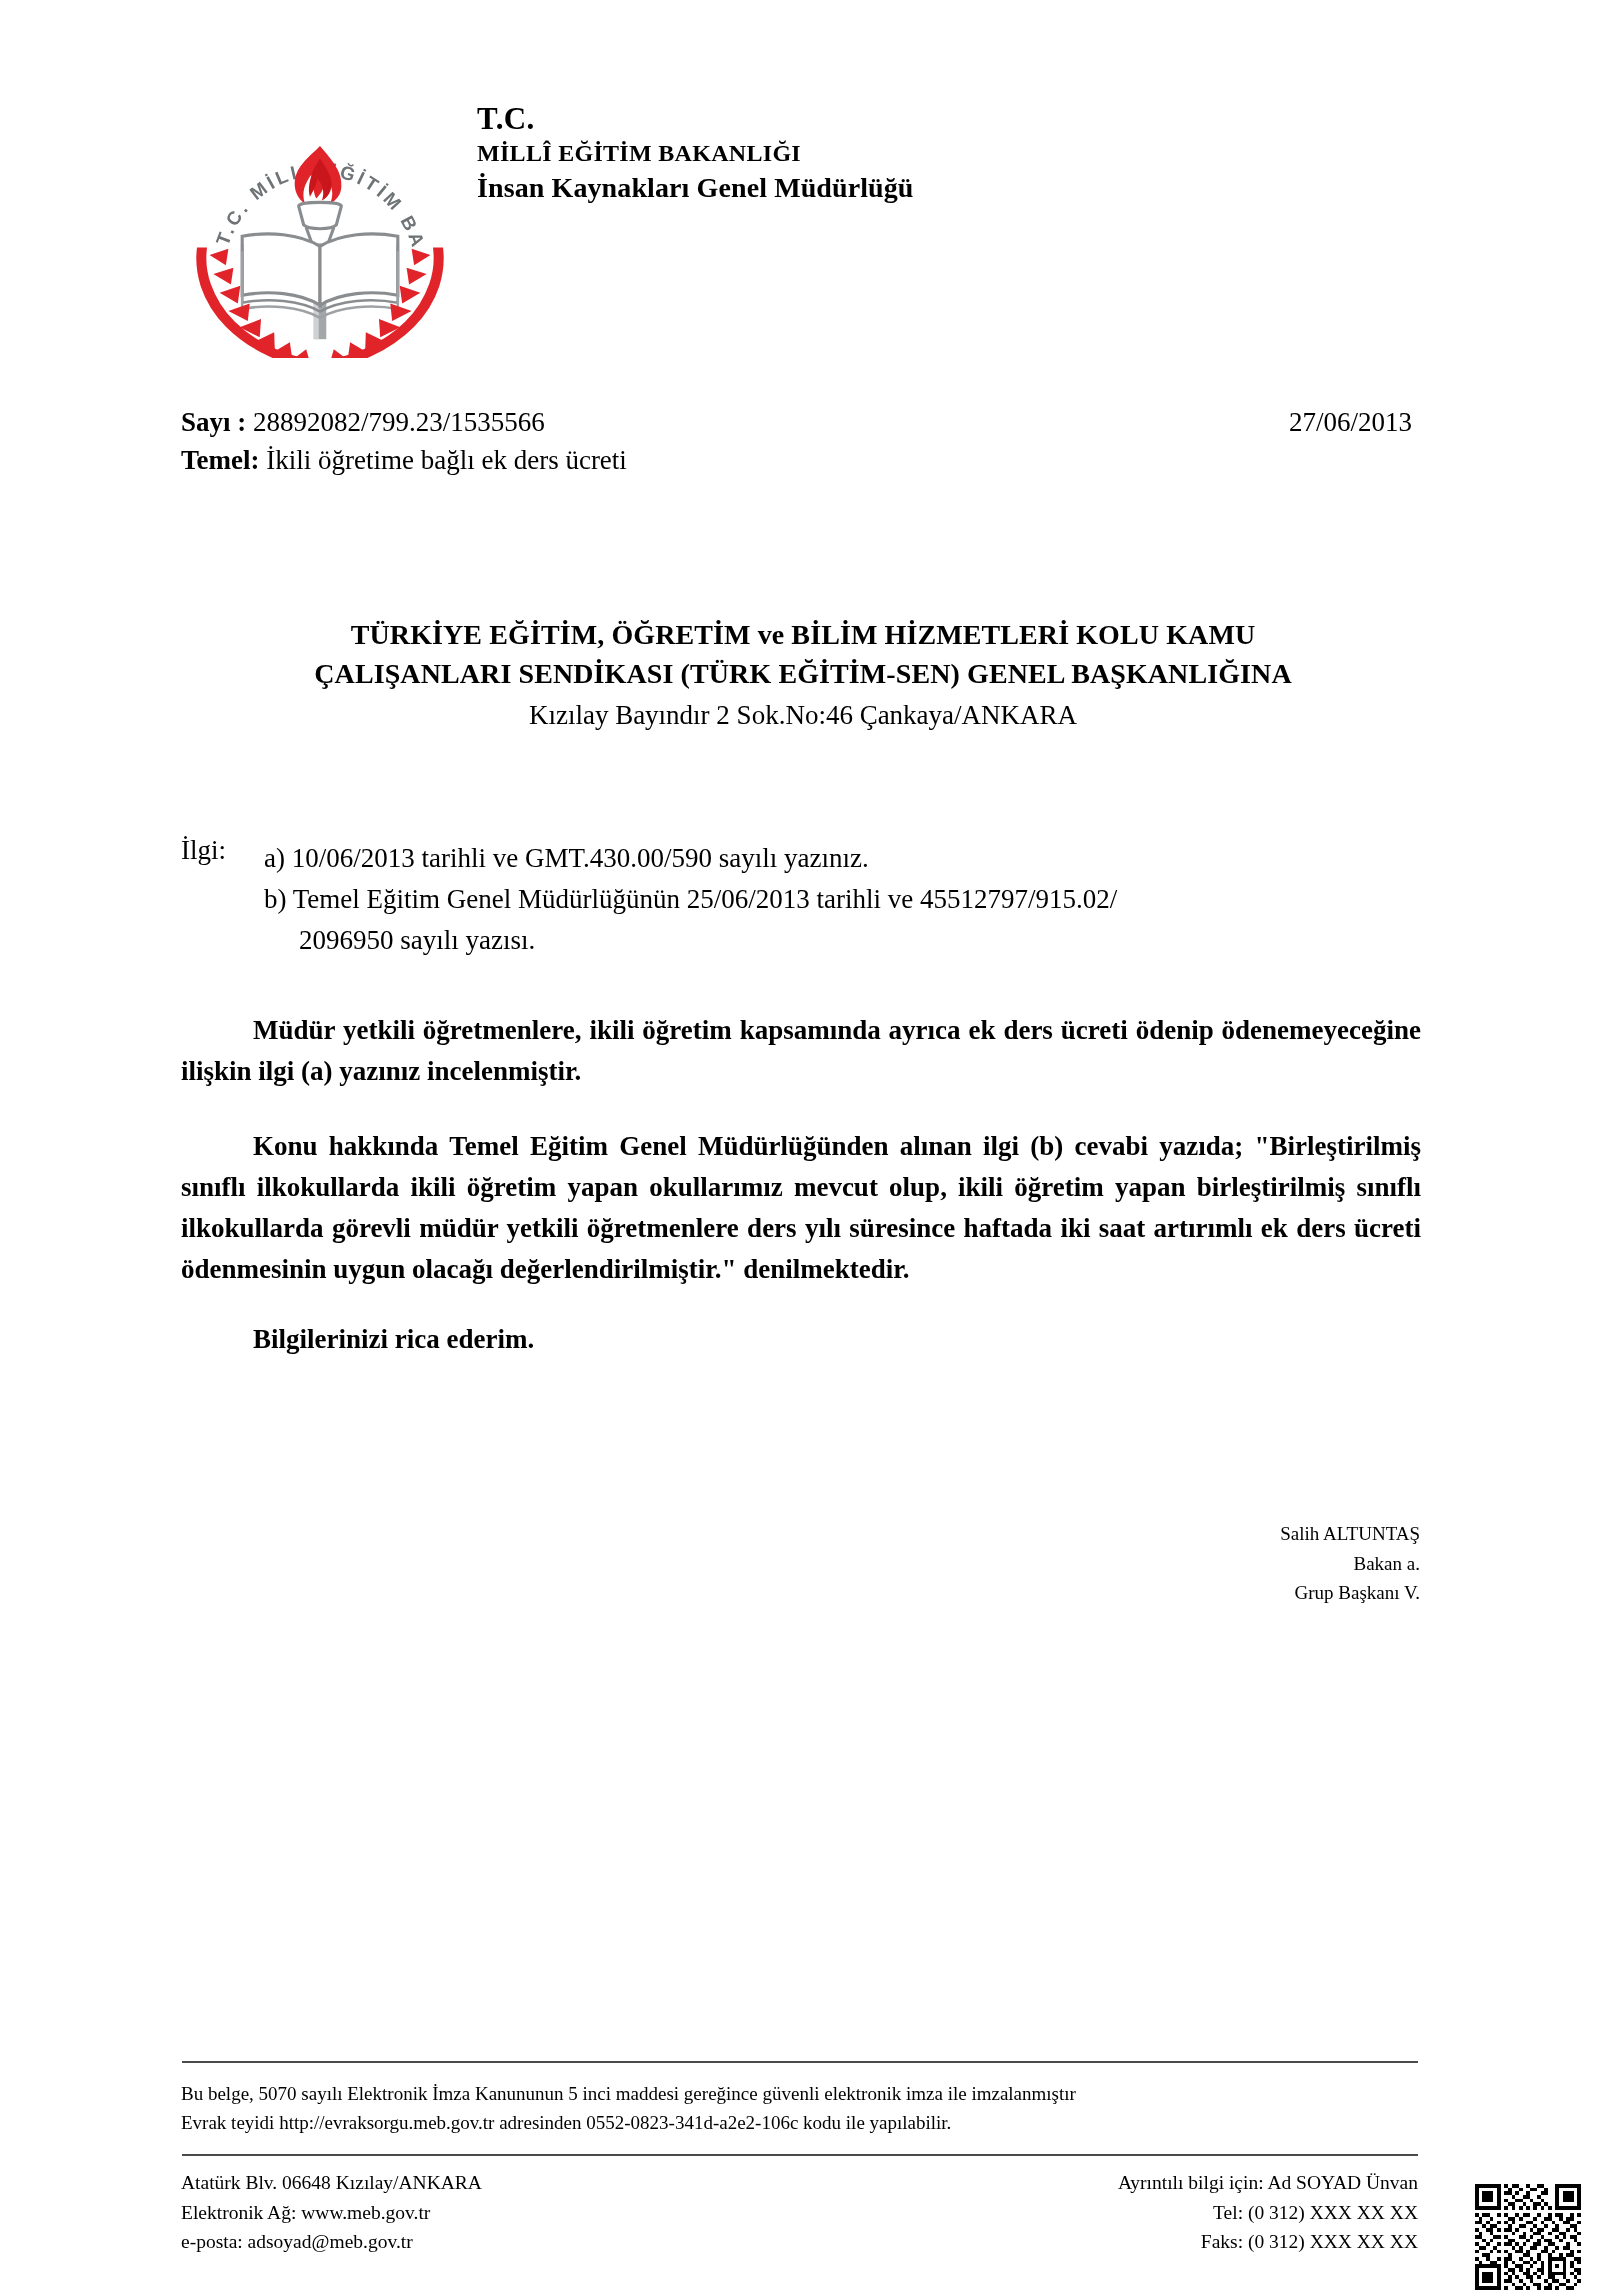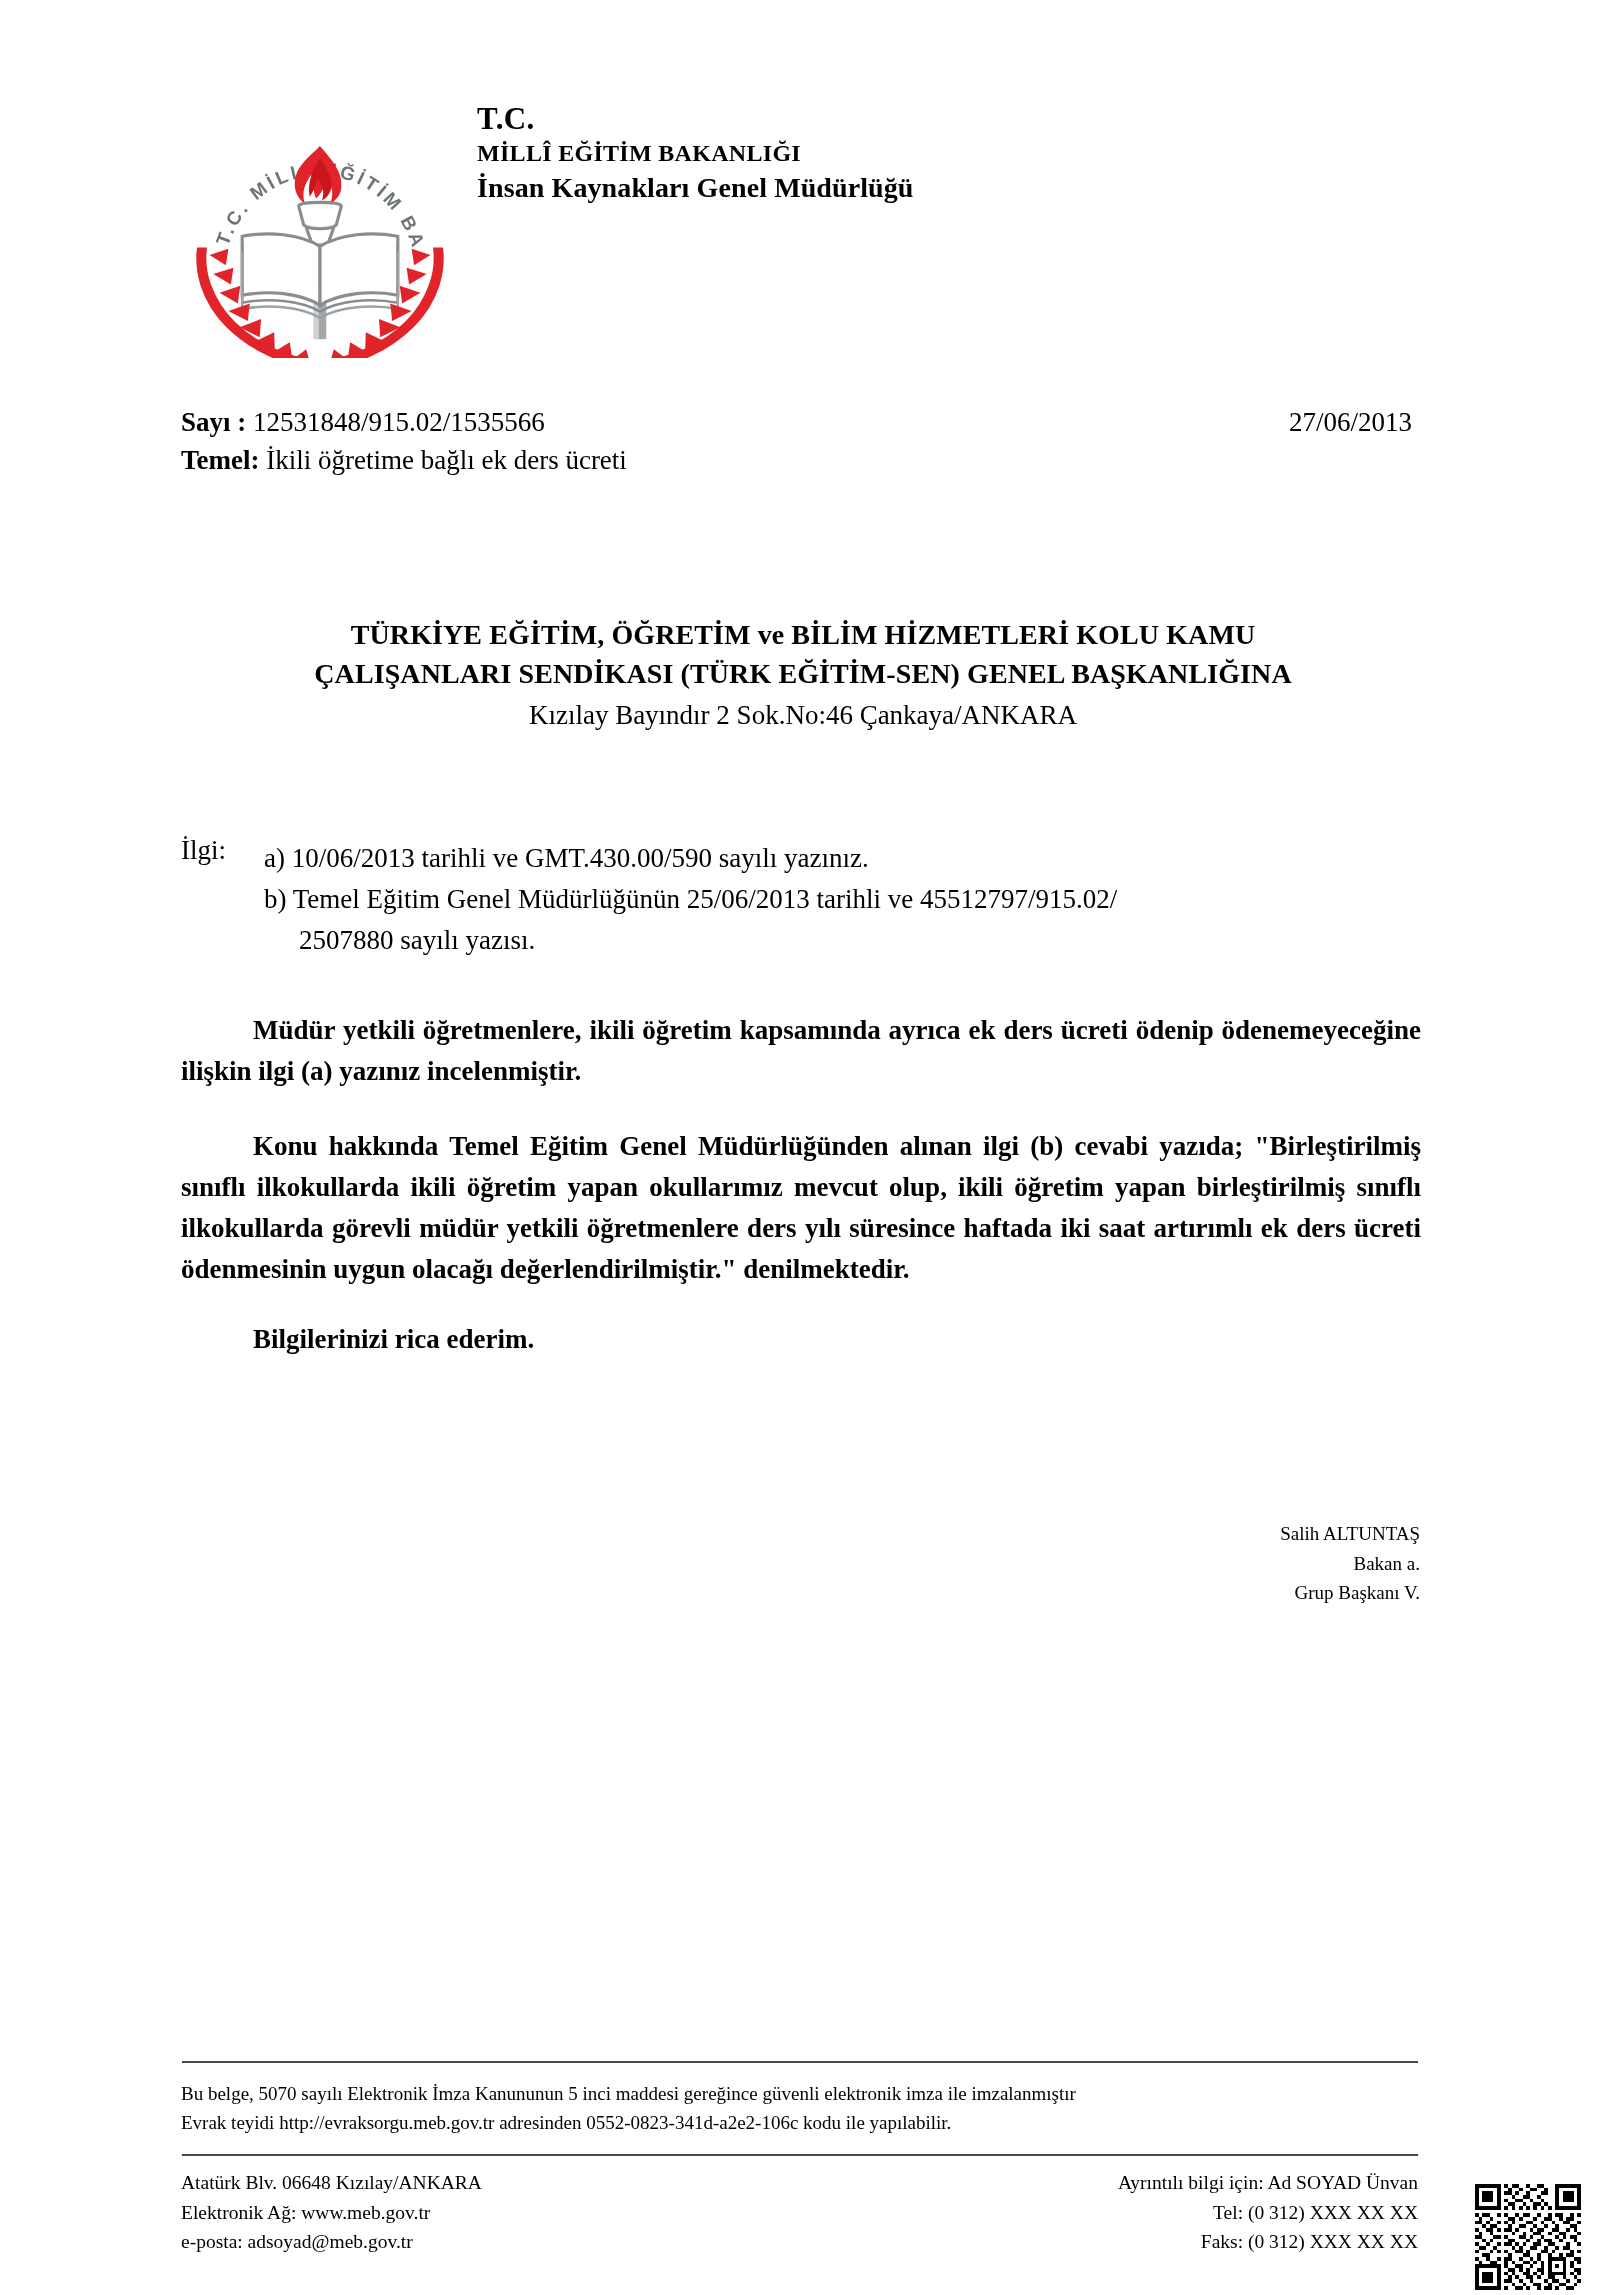--- a/index.html
+++ b/index.html
@@ -286,42 +286,42 @@
     <div class="org-block">
       <div class="org-tc">T.C.</div>
       <div class="org-ministry">MİLLÎ EĞİTİM BAKANLIĞI</div>
       <div class="org-dept">İnsan Kaynakları Genel Müdürlüğü</div>
     </div>
   </div>
 
   <div class="meta">
     <div class="meta-row">
       <span class="meta-label">Sayı  :</span>
-      <span>12531848/915.02/1535566</span>
+      <span>28892082/799.23/1535566</span>
       <span class="meta-date">27/06/2013</span>
     </div>
     <div class="meta-row">
       <span class="meta-label">Temel:</span>
       <span>İkili öğretime bağlı ek ders ücreti</span>
     </div>
   </div>
 
   <div class="addressee">
     <div class="addressee-line">TÜRKİYE EĞİTİM, ÖĞRETİM ve BİLİM HİZMETLERİ KOLU KAMU</div>
     <div class="addressee-line">ÇALIŞANLARI SENDİKASI (TÜRK EĞİTİM-SEN) GENEL BAŞKANLIĞINA</div>
     <div class="addressee-addr">Kızılay Bayındır 2 Sok.No:46 Çankaya/ANKARA</div>
   </div>
 
   <div class="ilgi">
     <div class="ilgi-row">
       <div class="ilgi-label">İlgi:</div>
       <div class="ilgi-items">
         <div class="ilgi-item">a) 10/06/2013 tarihli ve GMT.430.00/590 sayılı yazınız.</div>
         <div class="ilgi-item">b) Temel Eğitim Genel Müdürlüğünün 25/06/2013 tarihli ve 45512797/915.02/</div>
-        <div class="ilgi-cont">2507880 sayılı yazısı.</div>
+        <div class="ilgi-cont">2096950 sayılı yazısı.</div>
       </div>
     </div>
   </div>
 
   <div class="body-text">
     <p class="para">Müdür yetkili öğretmenlere, ikili öğretim kapsamında ayrıca ek ders ücreti ödenip ödenemeyeceğine ilişkin ilgi (a) yazınız incelenmiştir.</p>
     <p class="para last-full">Konu hakkında Temel Eğitim Genel Müdürlüğünden alınan ilgi (b) cevabi yazıda; "Birleştirilmiş sınıflı ilkokullarda ikili öğretim yapan okullarımız mevcut olup, ikili öğretim yapan birleştirilmiş sınıflı ilkokullarda görevli müdür yetkili öğretmenlere ders yılı süresince haftada iki saat artırımlı ek ders ücreti ödenmesinin uygun olacağı değerlendirilmiştir." denilmektedir.</p>
     <p class="para">Bilgilerinizi rica ederim.</p>
   </div>
 

